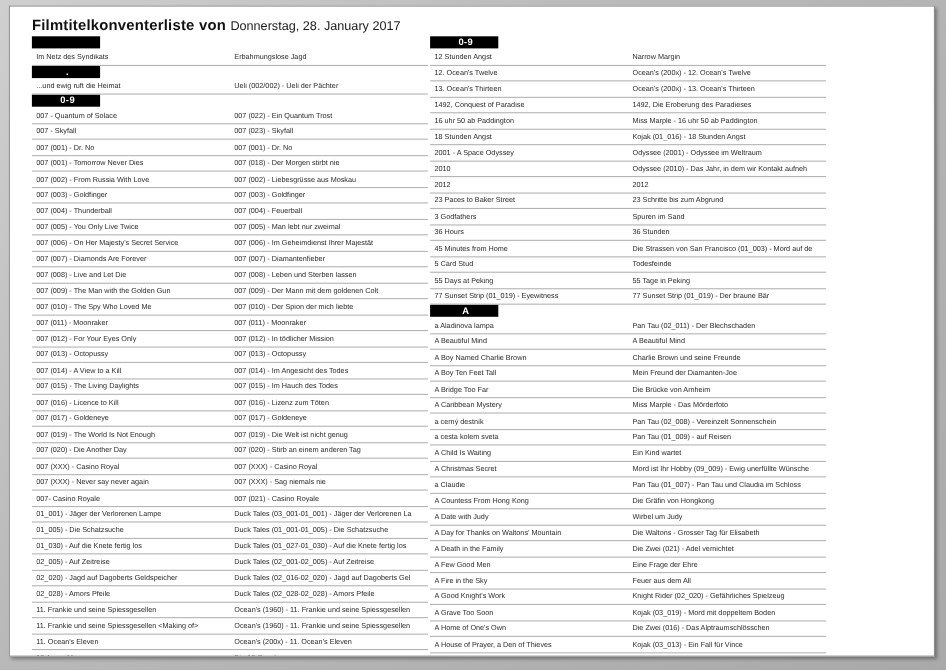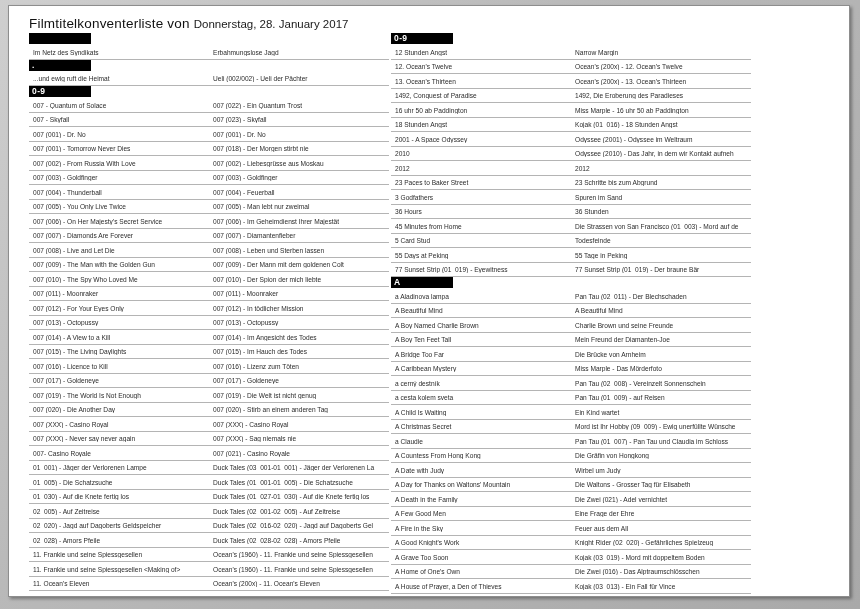--- a/index.html
+++ b/index.html
@@ -36,21 +36,21 @@
 
   
   #title-row {
     position: absolute;
     left: 20px;
     top: 8px;
     white-space: nowrap;
   }
   .title-main {
     font-size: 13.5px;
-    font-weight: normal;
+    font-weight: bold;
     letter-spacing: 0.2px;
     color: #111;
   }
   .title-date {
     font-size: 11.5px;
     font-weight: normal;
     color: #1a1a1a;
     margin-left: 4px;
   }
 
@@ -70,20 +70,21 @@
     height: 11px;
     width: 62px;
     font-size: 8.5px;
     font-weight: bold;
     line-height: 11px;
     padding-left: 3px;
     box-sizing: border-box;
     margin-bottom: 1px;
     letter-spacing: 0.4px;
     overflow: hidden;
+    text-align: center;
   }
 
   
   .row {
     position: relative;
     height: 13.5px;
     border-bottom: 1px solid #b4b4b4;
     font-size: 6.6px;
     color: #2b2b2b;
     overflow: hidden;

